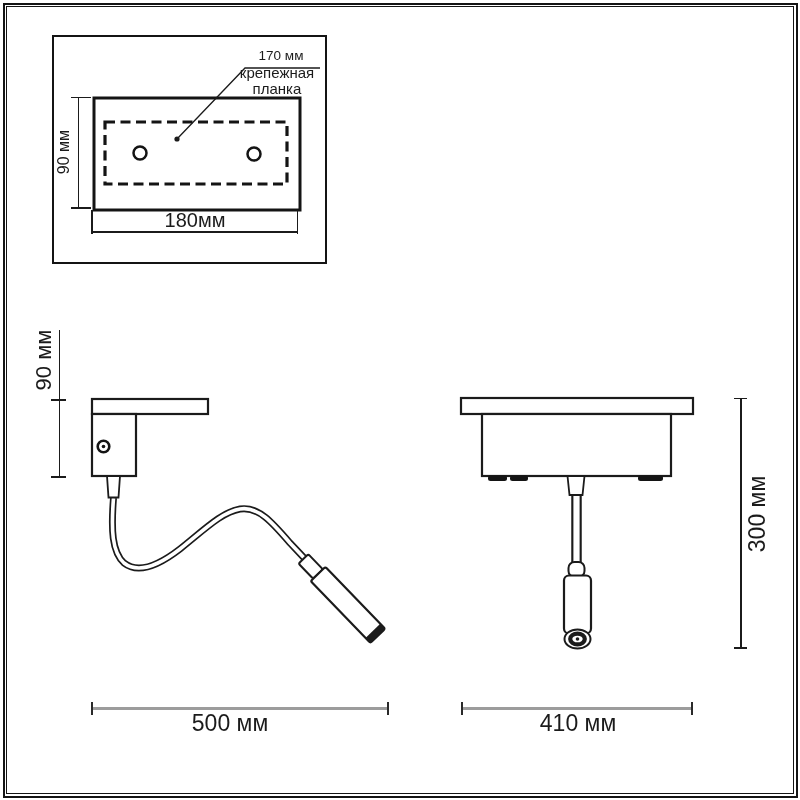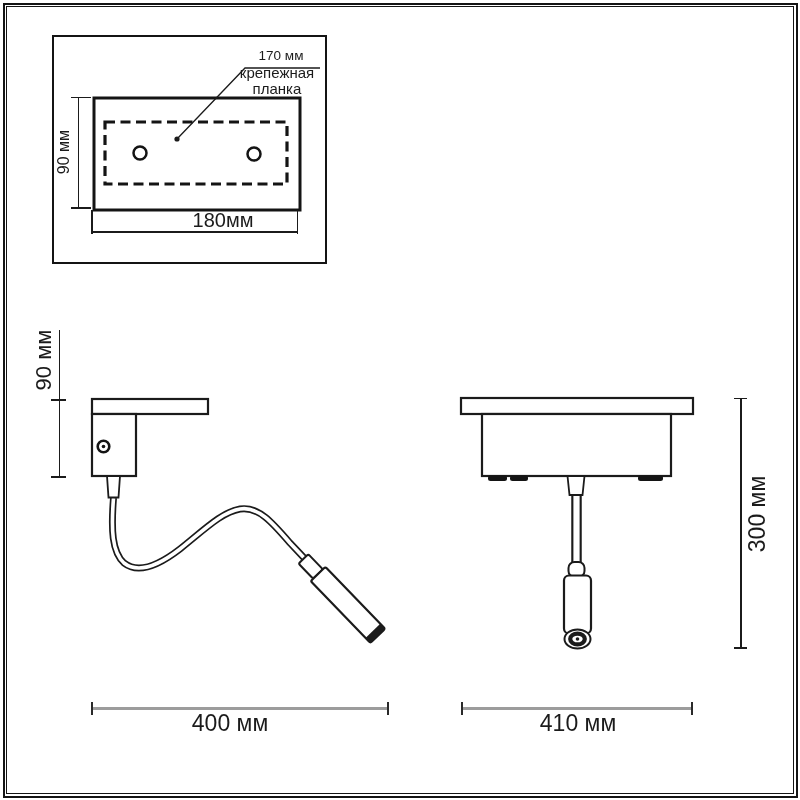--- a/index.html
+++ b/index.html
@@ -43,21 +43,21 @@
   </div>
 
   <div class="vline" style="left:77.5px;top:97px;height:111px;"></div>
   <div class="hline" style="left:70.5px;top:96.5px;width:20px;"></div>
   <div class="hline" style="left:70.5px;top:207px;width:20px;"></div>
   <div class="label rot" style="left:64px;top:152px;font-size:16px;">90 мм</div>
 
   <div class="hline" style="left:92px;top:231px;width:206px;"></div>
   <div class="vline" style="left:91px;top:210px;height:24px;"></div>
   <div class="vline" style="left:296.5px;top:210px;height:24px;"></div>
-  <div class="label" style="left:195px;top:220px;font-size:20px;margin-left:28px;">180мм</div>
+  <div class="label" style="left:195px;top:220px;font-size:20px;">180мм</div>
 
   <svg style="left:80px;top:390px;" width="330" height="280" viewBox="0 0 330 280">
     <rect x="12" y="9" width="116" height="15" class="st"></rect>
     <rect x="12" y="24" width="44" height="62" class="st"></rect>
     <circle cx="23.5" cy="56.5" r="5.8" fill="#ffffff" stroke="#141414" stroke-width="2.6"></circle>
     <circle cx="23.5" cy="56.5" r="1.8" fill="#141414"></circle>
     <path d="M33.5 108 C31 140, 32 162, 44 173 C58 184, 78 176, 100 159 C125 139, 142 122, 160 119 C178 116, 192 132, 210 153 L227.5 171.5" fill="none" stroke="#1b1b1b" stroke-width="7"></path>
     <path d="M33.5 108 C31 140, 32 162, 44 173 C58 184, 78 176, 100 159 C125 139, 142 122, 160 119 C178 116, 192 132, 210 153 L227.5 171.5" fill="none" stroke="#ffffff" stroke-width="3.6"></path>
     <path d="M27 86 L40 86 L38.5 107.5 L28.5 107.5 Z" fill="#ffffff" stroke="#1b1b1b" stroke-width="1.8"></path>
     <g transform="translate(238,184) rotate(46)">
@@ -68,21 +68,21 @@
   </svg>
 
   <div class="vline" style="left:58.5px;top:330px;height:148px;"></div>
   <div class="hline" style="left:51px;top:399px;width:15px;"></div>
   <div class="hline" style="left:51px;top:476px;width:15px;"></div>
   <div class="label rot" style="left:44px;top:360px;font-size:22px;">90 мм</div>
 
   <div class="gline" style="left:92px;top:707px;width:296px;"></div>
   <div class="tickv" style="left:91px;top:702px;"></div>
   <div class="tickv" style="left:387px;top:702px;"></div>
-  <div class="label" style="left:230px;top:723px;font-size:23px;">400 мм</div>
+  <div class="label" style="left:230px;top:723px;font-size:23px;">500 мм</div>
 
   <svg style="left:450px;top:390px;" width="260" height="270" viewBox="0 0 260 270">
     <rect x="11" y="8" width="232" height="16" class="st"></rect>
     <rect x="32" y="24" width="189" height="62" class="st"></rect>
     <rect x="38" y="85.5" width="19" height="5.5" rx="2.5" fill="#141414"></rect>
     <rect x="60" y="85.5" width="18" height="5.5" rx="2.5" fill="#141414"></rect>
     <rect x="188" y="85.5" width="25" height="5.5" rx="2.5" fill="#141414"></rect>
     <path d="M126.5 104 L126.5 174" fill="none" stroke="#1b1b1b" stroke-width="10.5"></path>
     <path d="M126.5 104 L126.5 174" fill="none" stroke="#ffffff" stroke-width="6.2"></path>
     <path d="M117.5 86 L134.5 86 L132.5 105 L119.5 105 Z" fill="#ffffff" stroke="#1b1b1b" stroke-width="1.8"></path>

